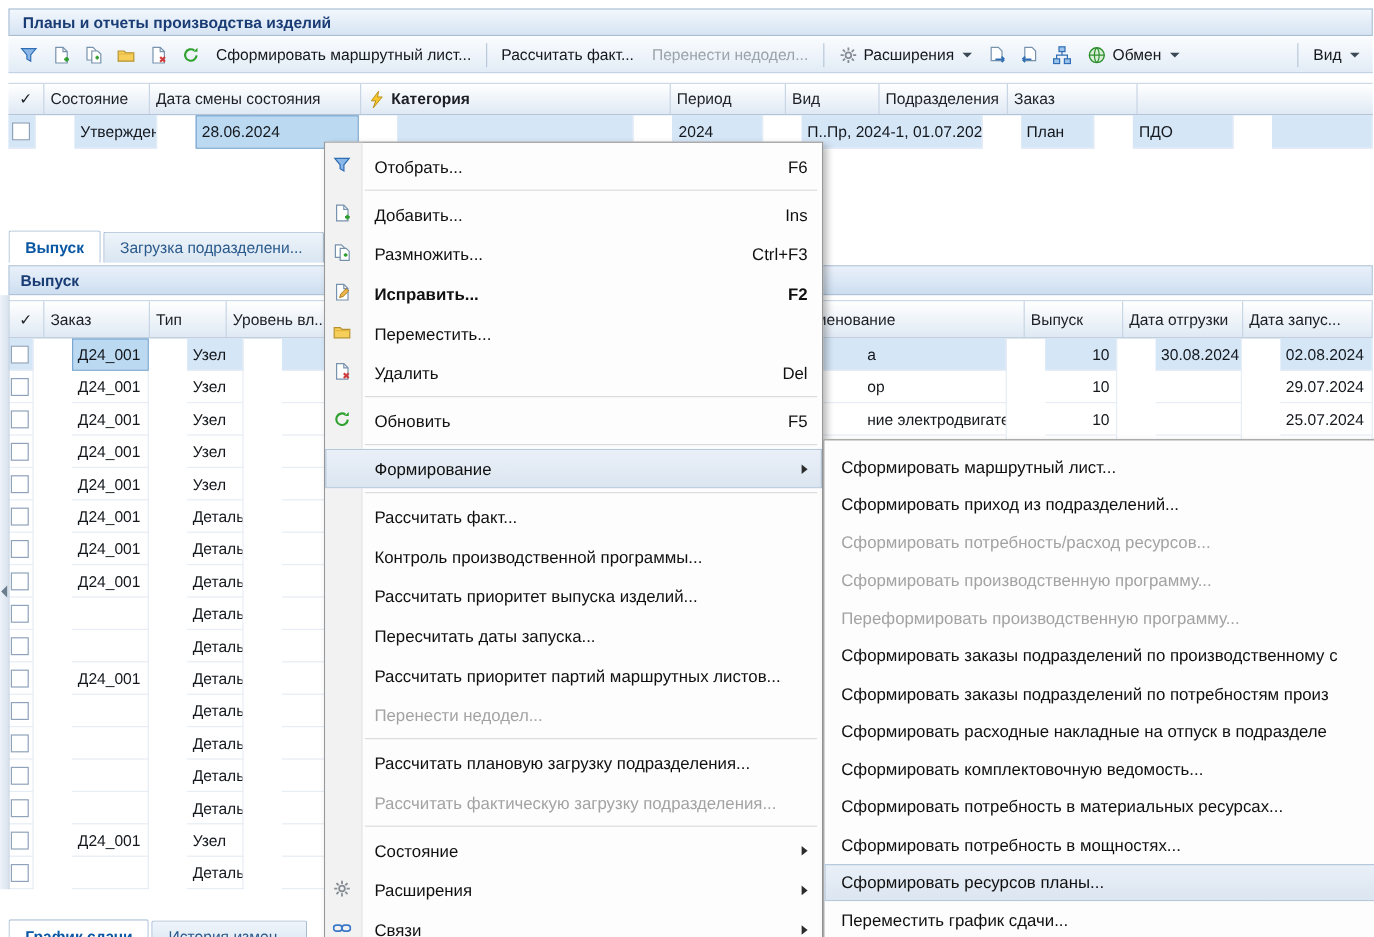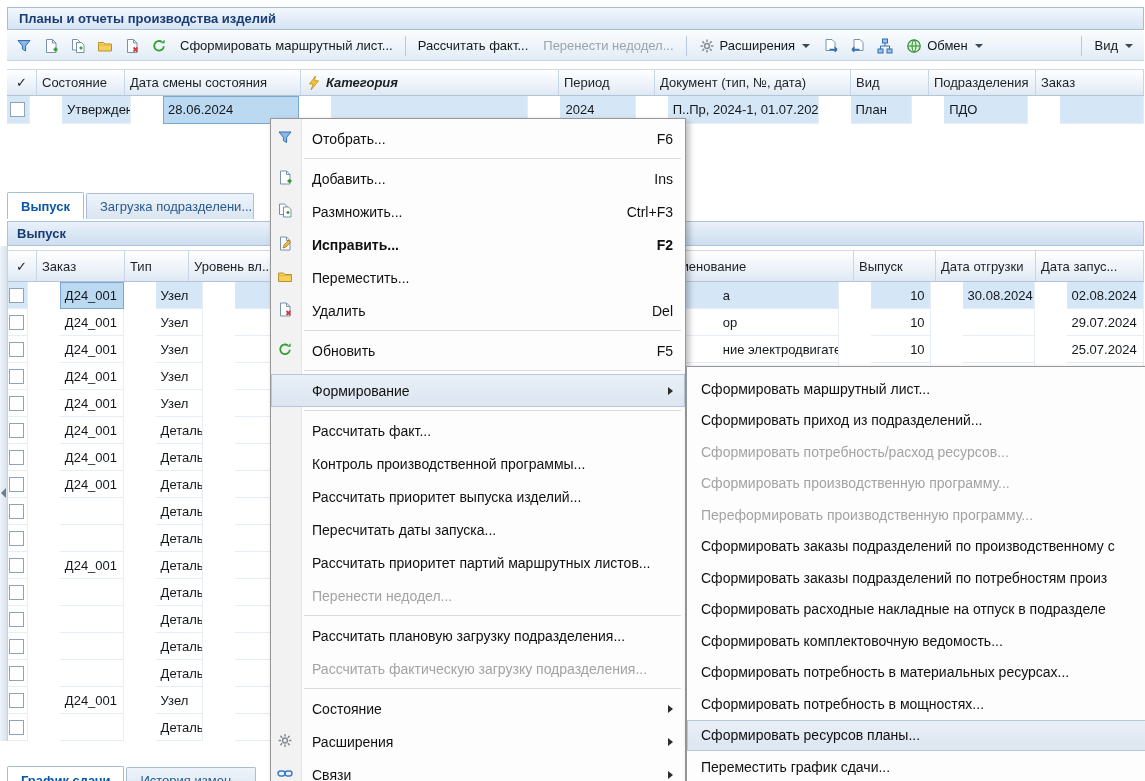--- a/index.html
+++ b/index.html
@@ -27,21 +27,21 @@
   
   .grid{position:absolute;left:7px;width:1137px;}
   .grid1{top:69px;}
   .grid2{top:250px;}
   .grid-header{display:flex;height:27px;background:linear-gradient(180deg,#ffffff,#dfe9f4);
     border-top:1px solid #cdd9e7;border-bottom:1px solid #b3c4d8;box-sizing:border-box;}
   .grid2 .grid-header{height:32px;}
   .hcell{display:flex;align-items:center;gap:4px;padding:0 5px;border-right:1px solid #c8d5e4;
     box-sizing:border-box;height:100%;overflow:hidden;white-space:nowrap;color:#1c2026;}
   .hcell.check{justify-content:center;padding:0;}
-  .hcell.sorted{font-weight:700;font-style:italic;}
+  .hcell.sorted{font-weight:700;}
   .grid-row{display:flex;height:28px;box-sizing:border-box;gap:32px;}
   .grid2 .grid-row{height:27px;}
   .cell{display:flex;align-items:center;padding:0 5px;border-right:1px solid #e6edf5;
     border-bottom:1px solid #e6edf5;box-sizing:border-box;height:100%;overflow:hidden;white-space:nowrap;}
   .cell.check{justify-content:center;padding:0;}
   .cell.num{justify-content:flex-end;}
   .row-selected .cell{background:#d5e6f7;}
   .row-selected .cell.cell-focus{background:#bcd9f2;outline:1px solid #7aa7cf;outline-offset:-1px;}
   .checkbox{width:13px;height:13px;border:1px solid #8fa3ba;background:#fff;}
 
@@ -225,23 +225,20 @@
           <span class="icon">
             <svg xmlns="http://www.w3.org/2000/svg" width="16" height="16" viewBox="0 0 16 16">
               <path d="M9.5 1 3.5 9h3.6L5 15l7.5-9.2H8.6z" fill="#f8c62c" stroke="#b98e14" stroke-width=".8"></path>
             </svg>
           </span>
           <span>Категория</span>
         </div>
         <div class="hcell" style="width: 96px;">
           <span>Период</span>
         </div>
-        <div class="hcell" style="width: 196px;">
-          <span>Документ (тип, №, дата)</span>
-        </div>
         <div class="hcell" style="width: 78px;">
           <span>Вид</span>
         </div>
         <div class="hcell" style="width: 107px;">
           <span>Подразделения</span>
         </div>
         <div class="hcell" style="width: 108px;">
           <span>Заказ</span>
         </div>
       </div>
@@ -259,21 +256,21 @@
           <div class="cell" style="width: 107px;">ПДО</div>
           <div class="cell" style="width: 108px;"></div>
         </div>
       </div>
   </div>
 
   <div class="tabs-upper">
       <div class="tab active">
         <span>Выпуск</span>
       </div>
-      <div class="tab" style="width: 168px;">
+      <div class="tab" style="width: 184px;">
         <span>Загрузка подразделени...</span>
       </div>
     </div>
 
   <div class="pane-header">
     <span>Выпуск</span>
   </div>
 
   <div class="grid grid2">
     <div class="grid-header">

